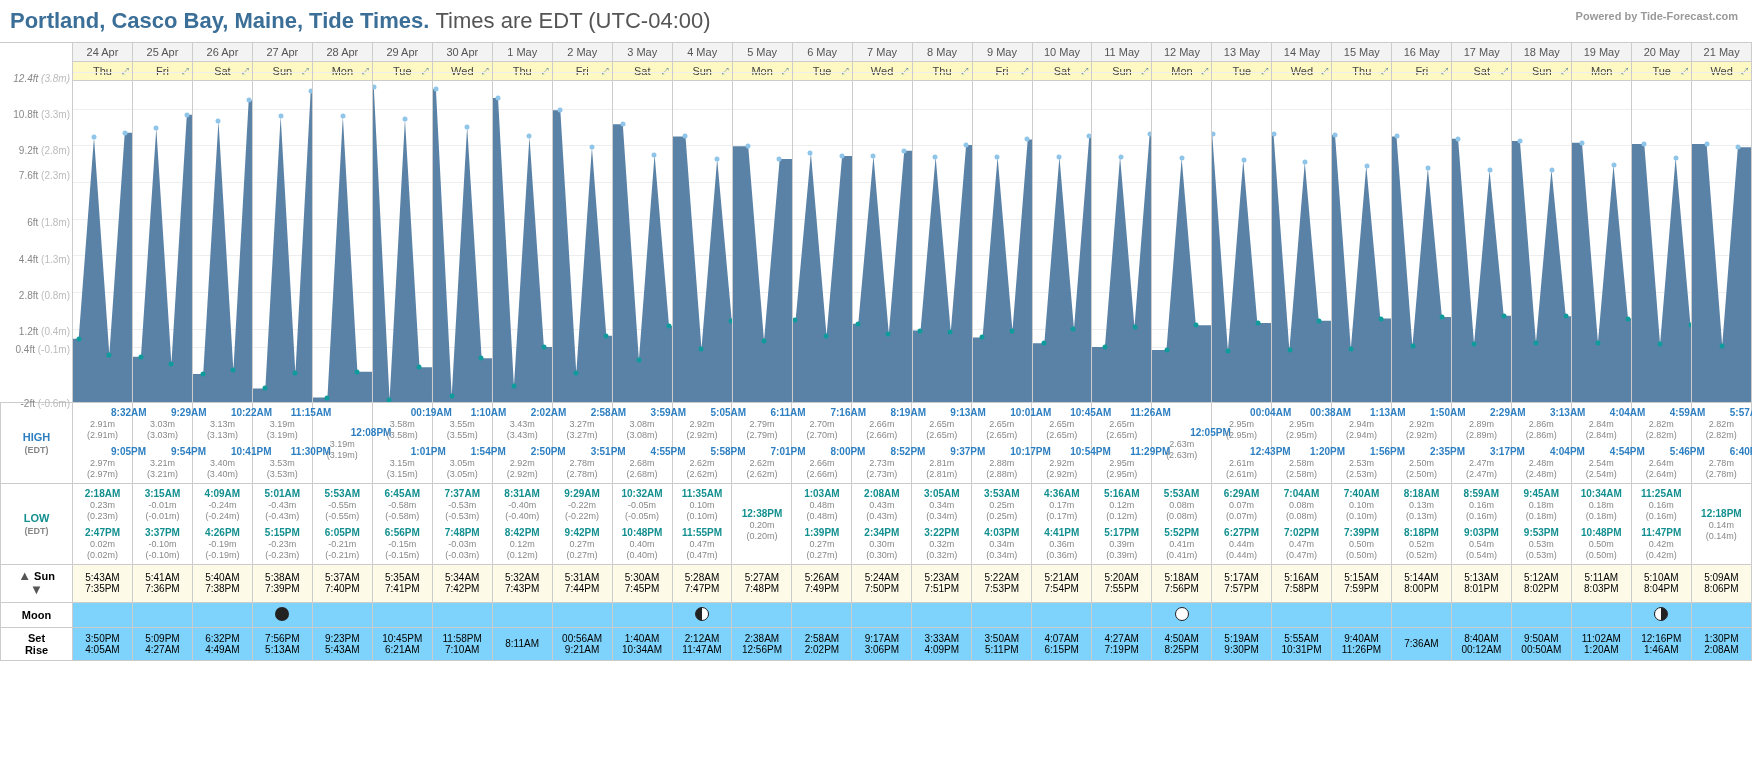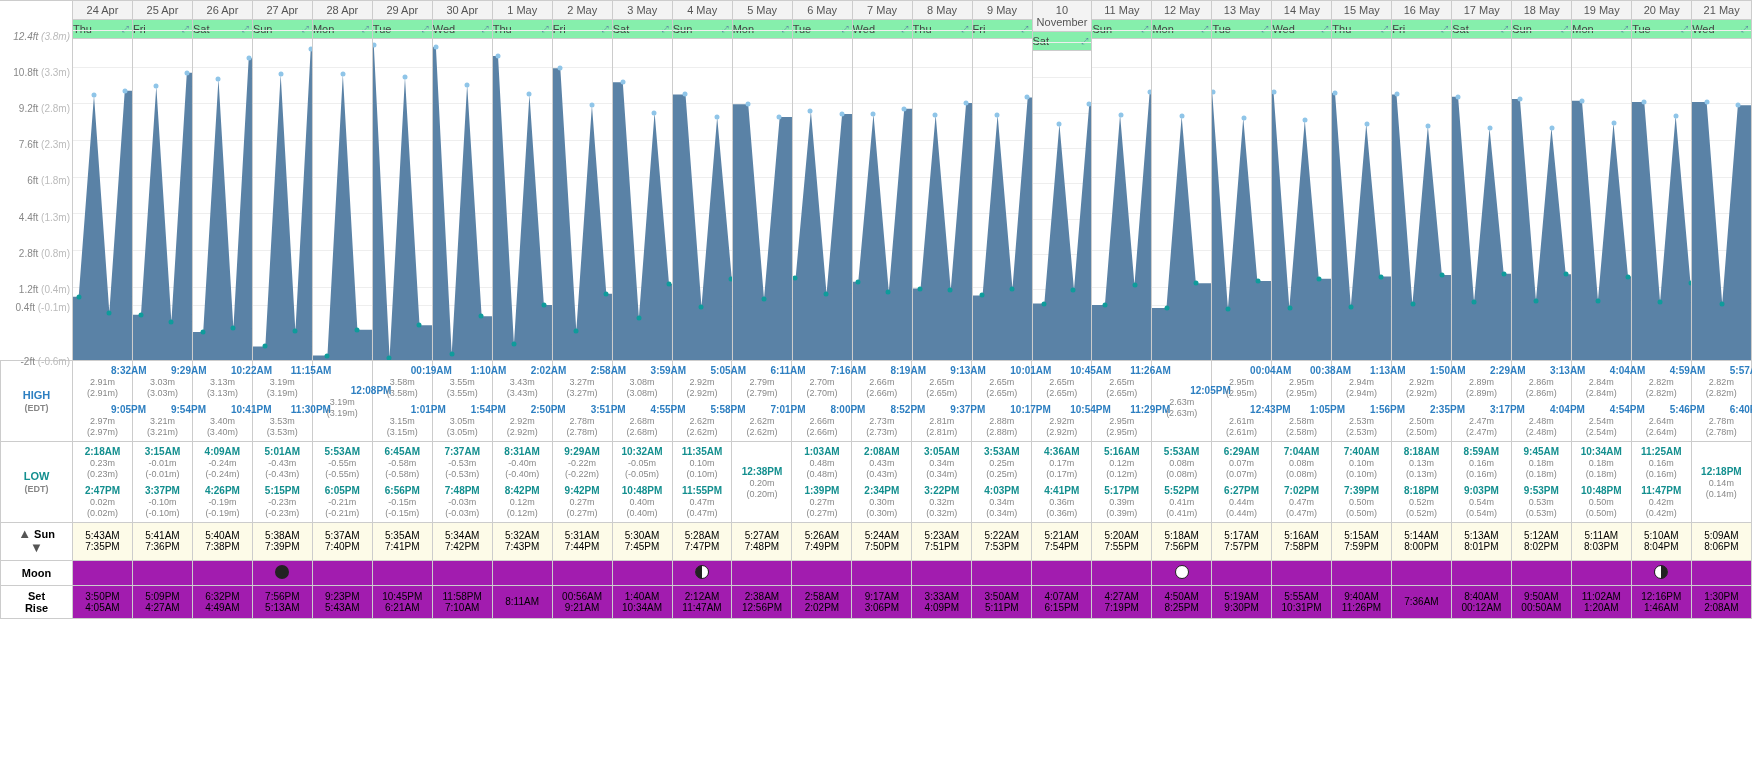--- a/index.html
+++ b/index.html
@@ -17,58 +17,63 @@
   color: #3b6f97;
 }
 .title-bar .sub { color: #555; font-weight: 400; }
 .chart-wrap { position: relative; height: 360px; border-top:1px solid #ccc; }
 .y-axis { position: absolute; left: 0; top: 44px; bottom: 0; width: 72px; }
 .y-tick { position: absolute; right: 2px; font-size: 10px; color: #888; }
 .chart-area { position: absolute; left: 72px; right: 0; top: 0; bottom: 0; display: flex; }
 .day-col { flex: 1; border-left: 1px solid #ccc; position: relative; overflow:hidden; display:flex; flex-direction:column; }
 .day-col:last-child { border-right: 1px solid #ccc; }
 .day-date { background:#f3f3f3; text-align:center; font-size:11px; color:#555; padding:3px 0; border-bottom:1px solid #ccc; }
-.day-name { background:#86efac; font-size:11px; color:#444; padding:3px 0; border-bottom:1px solid #ccc; position:relative; }
+.day-name { background:#fef9c3; text-align:center; font-size:11px; color:#444; padding:3px 0; border-bottom:1px solid #ccc; position:relative; }
 .expand-icon { position:absolute; right:3px; top:4px; font-size:9px; color:#5a7fa0; }
 .tide-plot { flex:1; position:relative; background:#fff; }
 .tide-fill { position:absolute; inset:0; }
 .tide-svg { width:100%; height:100%; display:block; }
 .hi-dot { position:absolute; width:5px; height:5px; border-radius:50%; background:#8fc5e8; transform:translate(-50%,-50%); }
 .lo-dot { position:absolute; width:5px; height:5px; border-radius:50%; background:#0f9b9b; transform:translate(-50%,-50%); }
 .grid-line { position:absolute; left:0; right:0; border-top:1px solid #eee; }
 
 .data-table { border-collapse: collapse; width: 1752px; table-layout: fixed; }
 .data-table td, .data-table th { border:1px solid #ccc; padding:4px 2px; text-align:center; vertical-align:middle; font-size:10px; }
 .data-table th.row-label { width:72px; font-size:11px; font-weight:700; }
 .hl-high { color:#2d7fc1; font-weight:700;padding-left:36px; }
 .hl-low { color:#138f8f; font-weight:700; }
 .sub-m { color:#888; font-size:9px; }
 .row-high-label { color:#2d7fc1; }
 .row-low-label  { color:#138f8f; }
 .sun-row td { background:#fdfbe8; }
-.moon-row td { background:#a21caf; }
+.moon-row td { background:#7dd3fc; }
 .moon-icon { display:inline-block; width:14px; height:14px; border-radius:50%; }
 .moon-new  { background:#222; }
 .moon-full { background:#fff; border:1px solid #222; }
 .moon-first{ background:linear-gradient(to right,#222 50%,#fff 50%); border:1px solid #222; }
 .moon-last { background:linear-gradient(to right,#fff 50%,#222 50%); border:1px solid #222; }
 .watermark { position:absolute; right:14px; top:10px; font-size:11px; color:#999; }
 .sun-sym { font-size:13px; color:#555; line-height:1.1; }
 </style>
 </head>
 <body>
 
 <div class="container">
+  <div class="title-bar">
+    <span>Portland, Casco Bay, Maine, Tide Times.</span>
+    <span class="sub">Times are EDT (UTC-04:00)</span>
+    <span class="watermark">Powered by Tide-Forecast.com</span>
+  </div>
 
   <div class="chart-wrap">
     <div class="y-axis" id="y-axis">
         <div class="y-tick" style="top: -14.0286px; font-style: italic;">12.4ft <span style="color:#bbb">(3.8m)</span></div>
         <div class="y-tick" style="top: 22.0857px;">10.8ft <span style="color:#bbb">(3.3m)</span></div>
         <div class="y-tick" style="top: 58.2px;">9.2ft <span style="color:#bbb">(2.8m)</span></div>
-        <div class="y-tick" style="top: 94px;">7.6ft <span style="color:#bbb">(2.3m)</span></div>
+        <div class="y-tick" style="top: 83px;">7.6ft <span style="color:#bbb">(2.3m)</span></div>
         <div class="y-tick" style="top: 130.429px;">6ft <span style="color:#bbb">(1.8m)</span></div>
         <div class="y-tick" style="top: 166.543px;">4.4ft <span style="color:#bbb">(1.3m)</span></div>
         <div class="y-tick" style="top: 202.657px;">2.8ft <span style="color:#bbb">(0.8m)</span></div>
         <div class="y-tick" style="top: 238.771px;">1.2ft <span style="color:#bbb">(0.4m)</span></div>
         <div class="y-tick" style="top: 256.829px;">0.4ft <span style="color:#bbb">(-0.1m)</span></div>
         <div class="y-tick" style="top: 311px;">-2ft <span style="color:#bbb">(-0.6m)</span></div>
       </div>
     <div class="chart-area" id="chart-area">
         <div class="day-col">
           <div class="day-date">24 Apr</div>
@@ -446,21 +451,21 @@
                 <path d="M 0 100 L 0 79.9 L 16.2 79.9 L 41.7 23.6 L 66.9 77.7 L 92.8 18.2 L 100 18.2 L 100 100 Z" fill="#5a82a6"></path>
               </svg>
             </div>
             <div class="lo-dot" style="left: 16.1806%; top: 79.8556%;"></div>
             <div class="hi-dot" style="left: 41.7361%; top: 23.6127%;"></div>
             <div class="lo-dot" style="left: 66.875%; top: 77.7465%;"></div>
             <div class="hi-dot" style="left: 92.8472%; top: 18.2227%;"></div>
           </div>
         </div>
         <div class="day-col">
-          <div class="day-date">10 November</div>
+          <div class="day-date">10 May</div>
           <div class="day-name">Sat<span class="expand-icon">⤢</span></div>
           <div class="tide-plot">
             <div class="grid-line" style="top: -2.85714%;"></div>
             <div class="grid-line" style="top: 8.57143%;"></div>
             <div class="grid-line" style="top: 20%;"></div>
             <div class="grid-line" style="top: 31.4286%;"></div>
             <div class="grid-line" style="top: 42.8571%;"></div>
             <div class="grid-line" style="top: 54.2857%;"></div>
             <div class="grid-line" style="top: 65.7143%;"></div>
             <div class="grid-line" style="top: 77.1429%;"></div>
@@ -837,21 +842,21 @@
             <div><span class="hl-high">12:05PM</span><br><span class="sub-m">2.63m</span><br><span class="sub-m">(2.63m)</span></div>
           </td>
           <td>
             <div><span class="hl-high">00:04AM</span><br><span class="sub-m">2.95m</span><br><span class="sub-m">(2.95m)</span></div>
             <div style="height:6px"></div>
             <div><span class="hl-high">12:43PM</span><br><span class="sub-m">2.61m</span><br><span class="sub-m">(2.61m)</span></div>
           </td>
           <td>
             <div><span class="hl-high">00:38AM</span><br><span class="sub-m">2.95m</span><br><span class="sub-m">(2.95m)</span></div>
             <div style="height:6px"></div>
-            <div><span class="hl-high">1:05PM</span><br><span class="sub-m">2.58m</span><br><span class="sub-m">(2.58m)</span></div>
+            <div><span class="hl-high">1:20PM</span><br><span class="sub-m">2.58m</span><br><span class="sub-m">(2.58m)</span></div>
           </td>
           <td>
             <div><span class="hl-high">1:13AM</span><br><span class="sub-m">2.94m</span><br><span class="sub-m">(2.94m)</span></div>
             <div style="height:6px"></div>
             <div><span class="hl-high">1:56PM</span><br><span class="sub-m">2.53m</span><br><span class="sub-m">(2.53m)</span></div>
           </td>
           <td>
             <div><span class="hl-high">1:50AM</span><br><span class="sub-m">2.92m</span><br><span class="sub-m">(2.92m)</span></div>
             <div style="height:6px"></div>
             <div><span class="hl-high">2:35PM</span><br><span class="sub-m">2.50m</span><br><span class="sub-m">(2.50m)</span></div>

